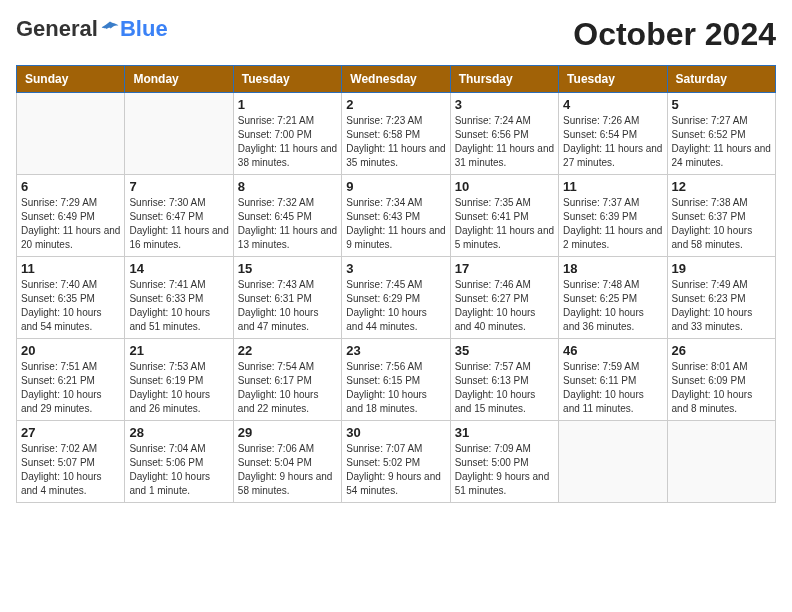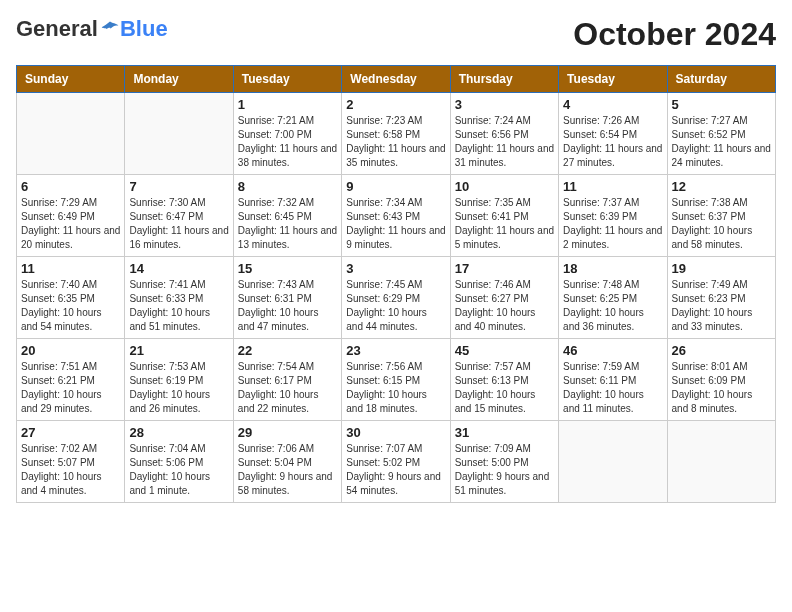--- a/index.html
+++ b/index.html
@@ -212,21 +212,21 @@
         </td>
         <td>
           <span class="day-number">22</span>
           <div class="day-info">Sunrise: 7:54 AM<br>Sunset: 6:17 PM<br>Daylight: 10 hours and 22 minutes.</div>
         </td>
         <td>
           <span class="day-number">23</span>
           <div class="day-info">Sunrise: 7:56 AM<br>Sunset: 6:15 PM<br>Daylight: 10 hours and 18 minutes.</div>
         </td>
         <td>
-          <span class="day-number">45</span>
+          <span class="day-number">35</span>
           <div class="day-info">Sunrise: 7:57 AM<br>Sunset: 6:13 PM<br>Daylight: 10 hours and 15 minutes.</div>
         </td>
         <td>
           <span class="day-number">46</span>
           <div class="day-info">Sunrise: 7:59 AM<br>Sunset: 6:11 PM<br>Daylight: 10 hours and 11 minutes.</div>
         </td>
         <td>
           <span class="day-number">26</span>
           <div class="day-info">Sunrise: 8:01 AM<br>Sunset: 6:09 PM<br>Daylight: 10 hours and 8 minutes.</div>
         </td>

